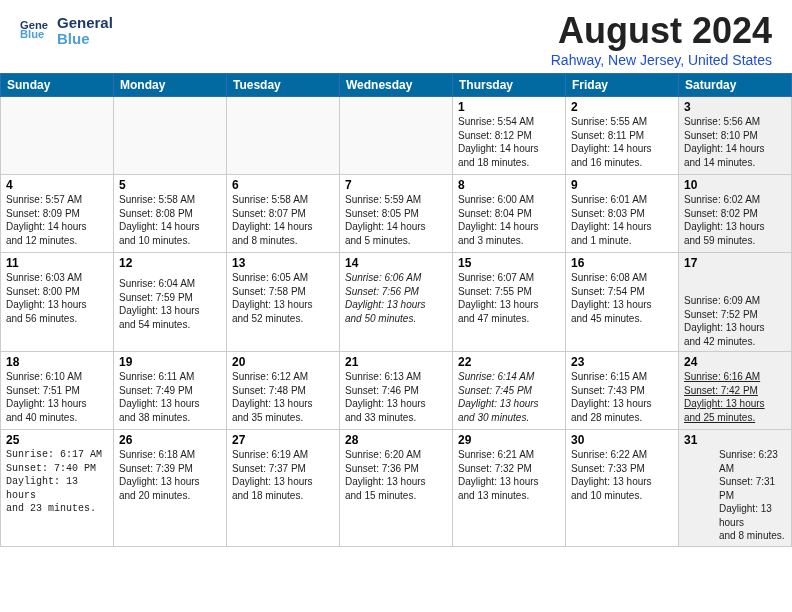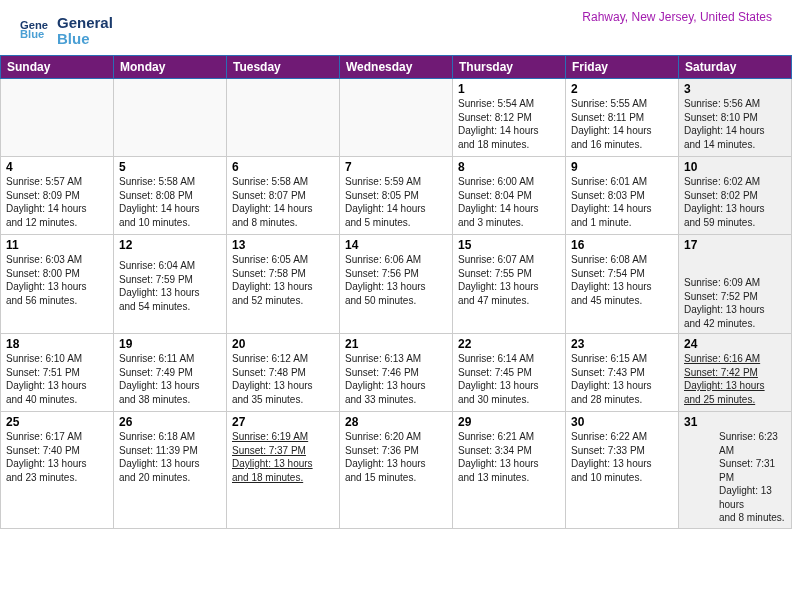--- a/index.html
+++ b/index.html
@@ -4,24 +4,24 @@
   <style>
     * { box-sizing: border-box; margin: 0; padding: 0; }
     body { font-family: Arial, sans-serif; background: #fff; width: 792px; height: 612px; overflow: hidden; }
 
     .header { padding: 10px 20px 5px 20px; display: flex; align-items: flex-start; justify-content: space-between; }
     .logo { display: flex; align-items: center; }
     .logo-icon { width: 28px; height: 28px; margin-right: 4px; }
 
     .title-block { text-align: right; }
     .main-title { font-size: 36px; font-weight: bold; color: #222; }
-    .subtitle { font-size: 12px; color: #a21caf; }
+    .subtitle { font-size: 14px; color: #1d4ed8; }
 
     .calendar { width: 100%; border-collapse: collapse; margin: 0; font-size: 10.5px; }
-    .calendar th { background: #701a75; color: #fff; text-align: left; padding: 4px 6px; font-size: 12px; border: 1px solid #2a6db5; }
+    .calendar th { background: #0369a1; color: #fff; text-align: left; padding: 4px 6px; font-size: 12px; border: 1px solid #2a6db5; }
     .calendar td { border: 1px solid #ccc; vertical-align: top; padding: 3px 5px; width: calc(100%/7); height: 78px; background: #fff; }
     .calendar td.empty { background: #f9f9f9; }
     .calendar td.shaded { background: #f0f0f0; }
 
     .day-num { font-weight: bold; font-size: 12px; margin-bottom: 1px; }
     .day-info { font-size: 10px; line-height: 1.35; color: #222; }
 
     .week-row td { height: 78px; }
   </style>
 </head>
@@ -38,20 +38,21 @@
       <div style="display:flex; align-items:center;">
         <svg viewBox="0 0 80 40" width="90" height="40">
           <text x="0" y="18" font-size="15" font-weight="bold" fill="#1a3a6c">General</text>
           <polygon points="70,4 80,14 75,9" fill="#4a9fd4"></polygon>
           <text x="0" y="34" font-size="15" font-weight="bold" fill="#4a9fd4">Blue</text>
         </svg>
       </div>
     </div>
   </div>
   <div class="title-block">
+    <div class="main-title">August 2024</div>
     <div class="subtitle">Rahway, New Jersey, United States</div>
   </div>
 </div>
 
 <table class="calendar">
   <thead>
     <tr>
       <th>Sunday</th>
       <th>Monday</th>
       <th>Tuesday</th>
@@ -157,21 +158,21 @@
         </td>
         <td>
           <div class="day-num">13</div>
           <div class="day-info" style="white-space: pre-line;">Sunrise: 6:05 AM
 Sunset: 7:58 PM
 Daylight: 13 hours
 and 52 minutes.</div>
         </td>
         <td>
           <div class="day-num">14</div>
-          <div class="day-info" style="white-space: pre-line;">Sunrise: 6:06 AM
+          <div class="day-info" style="white-space: pre-line; font-style: italic;">Sunrise: 6:06 AM
 Sunset: 7:56 PM
 Daylight: 13 hours
 and 50 minutes.</div>
         </td>
         <td>
           <div class="day-num">15</div>
           <div class="day-info" style="white-space: pre-line;">Sunrise: 6:07 AM
 Sunset: 7:55 PM
 Daylight: 13 hours
 and 47 minutes.</div>
@@ -215,21 +216,21 @@
         </td>
         <td>
           <div class="day-num">21</div>
           <div class="day-info" style="white-space: pre-line;">Sunrise: 6:13 AM
 Sunset: 7:46 PM
 Daylight: 13 hours
 and 33 minutes.</div>
         </td>
         <td>
           <div class="day-num">22</div>
-          <div class="day-info" style="white-space: pre-line;">Sunrise: 6:14 AM
+          <div class="day-info" style="white-space: pre-line; font-style: italic;">Sunrise: 6:14 AM
 Sunset: 7:45 PM
 Daylight: 13 hours
 and 30 minutes.</div>
         </td>
         <td>
           <div class="day-num">23</div>
           <div class="day-info" style="white-space: pre-line;">Sunrise: 6:15 AM
 Sunset: 7:43 PM
 Daylight: 13 hours
 and 28 minutes.</div>
@@ -238,50 +239,50 @@
           <div class="day-num">24</div>
           <div class="day-info" style="white-space: pre-line; text-decoration: underline;">Sunrise: 6:16 AM
 Sunset: 7:42 PM
 Daylight: 13 hours
 and 25 minutes.</div>
         </td>
       </tr>
       <tr class="week-row">
         <td>
           <div class="day-num">25</div>
-          <div class="day-info" style="white-space: pre-line;">Sunrise: 6:17 AM
+          <div class="day-info" style="white-space: pre-line; font-family: Liberation Mono, monospace;">Sunrise: 6:17 AM
 Sunset: 7:40 PM
 Daylight: 13 hours
 and 23 minutes.</div>
         </td>
         <td>
           <div class="day-num">26</div>
           <div class="day-info" style="white-space: pre-line;">Sunrise: 6:18 AM
-Sunset: 11:39 PM
+Sunset: 7:39 PM
 Daylight: 13 hours
 and 20 minutes.</div>
         </td>
         <td>
           <div class="day-num">27</div>
-          <div class="day-info" style="white-space: pre-line; text-decoration: underline;">Sunrise: 6:19 AM
+          <div class="day-info" style="white-space: pre-line;">Sunrise: 6:19 AM
 Sunset: 7:37 PM
 Daylight: 13 hours
 and 18 minutes.</div>
         </td>
         <td>
           <div class="day-num">28</div>
           <div class="day-info" style="white-space: pre-line;">Sunrise: 6:20 AM
 Sunset: 7:36 PM
 Daylight: 13 hours
 and 15 minutes.</div>
         </td>
         <td>
           <div class="day-num">29</div>
           <div class="day-info" style="white-space: pre-line;">Sunrise: 6:21 AM
-Sunset: 3:34 PM
+Sunset: 7:32 PM
 Daylight: 13 hours
 and 13 minutes.</div>
         </td>
         <td>
           <div class="day-num">30</div>
           <div class="day-info" style="white-space: pre-line;">Sunrise: 6:22 AM
 Sunset: 7:33 PM
 Daylight: 13 hours
 and 10 minutes.</div>
         </td>

